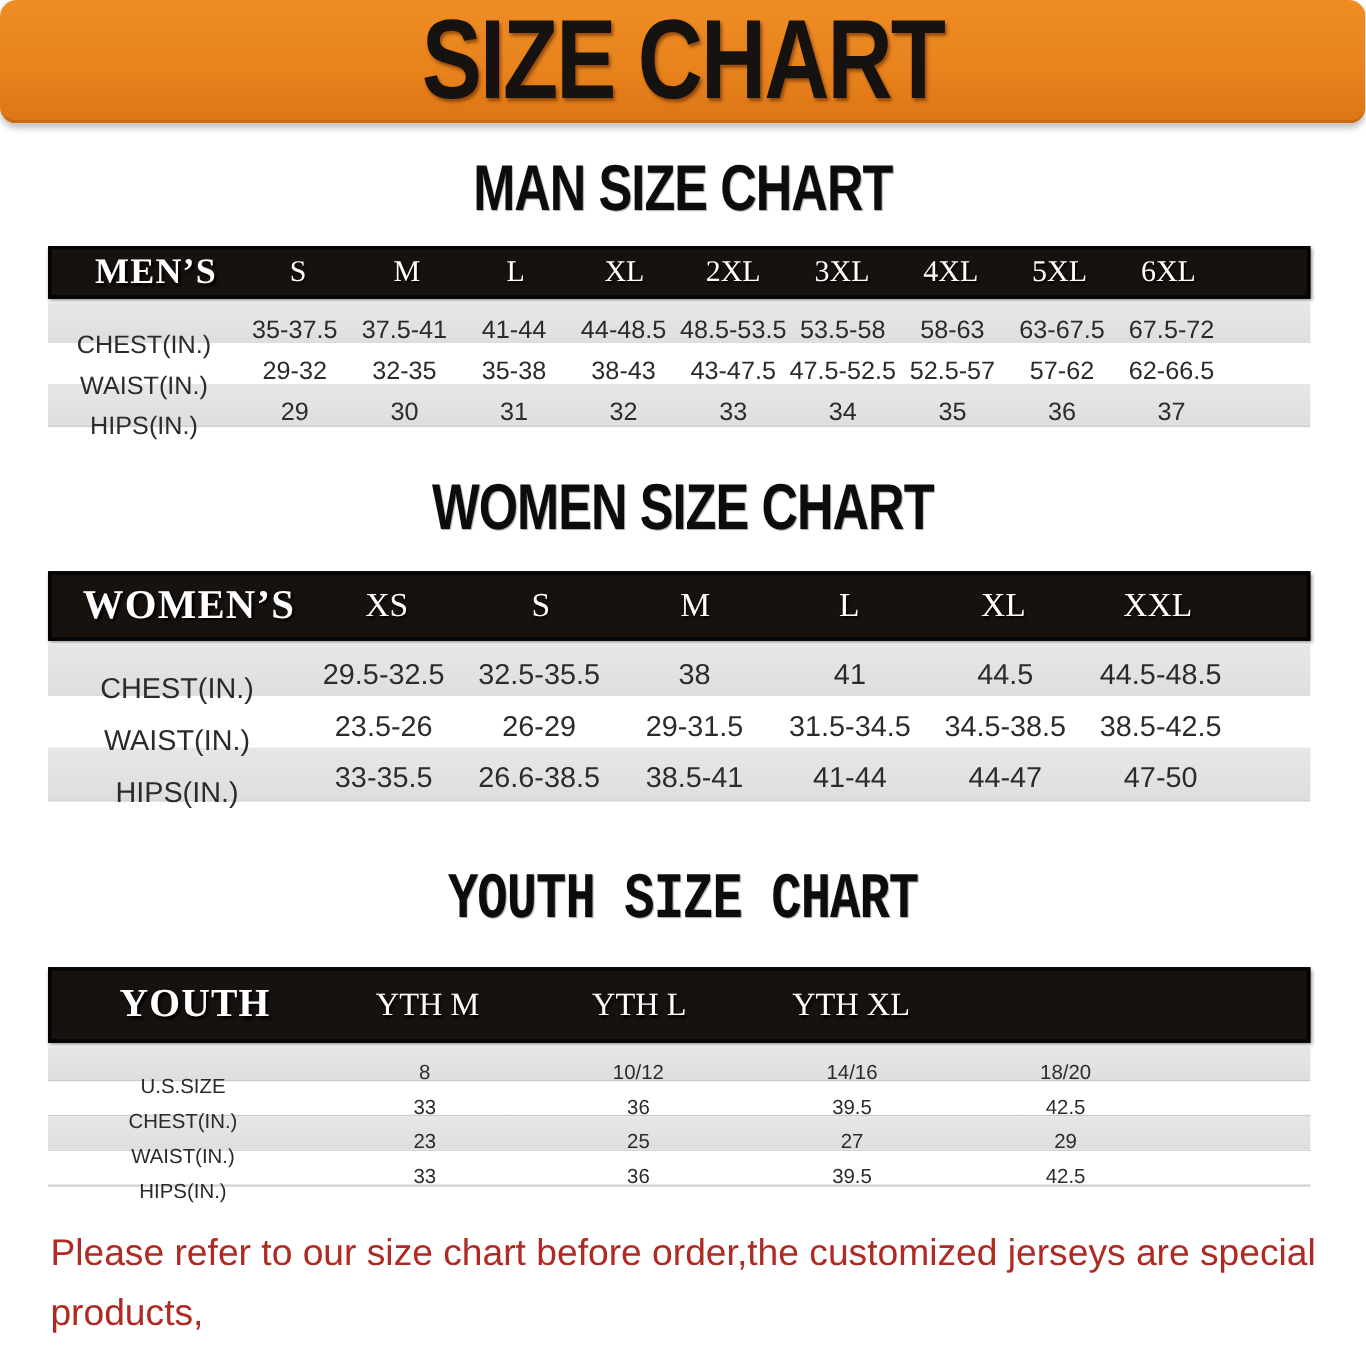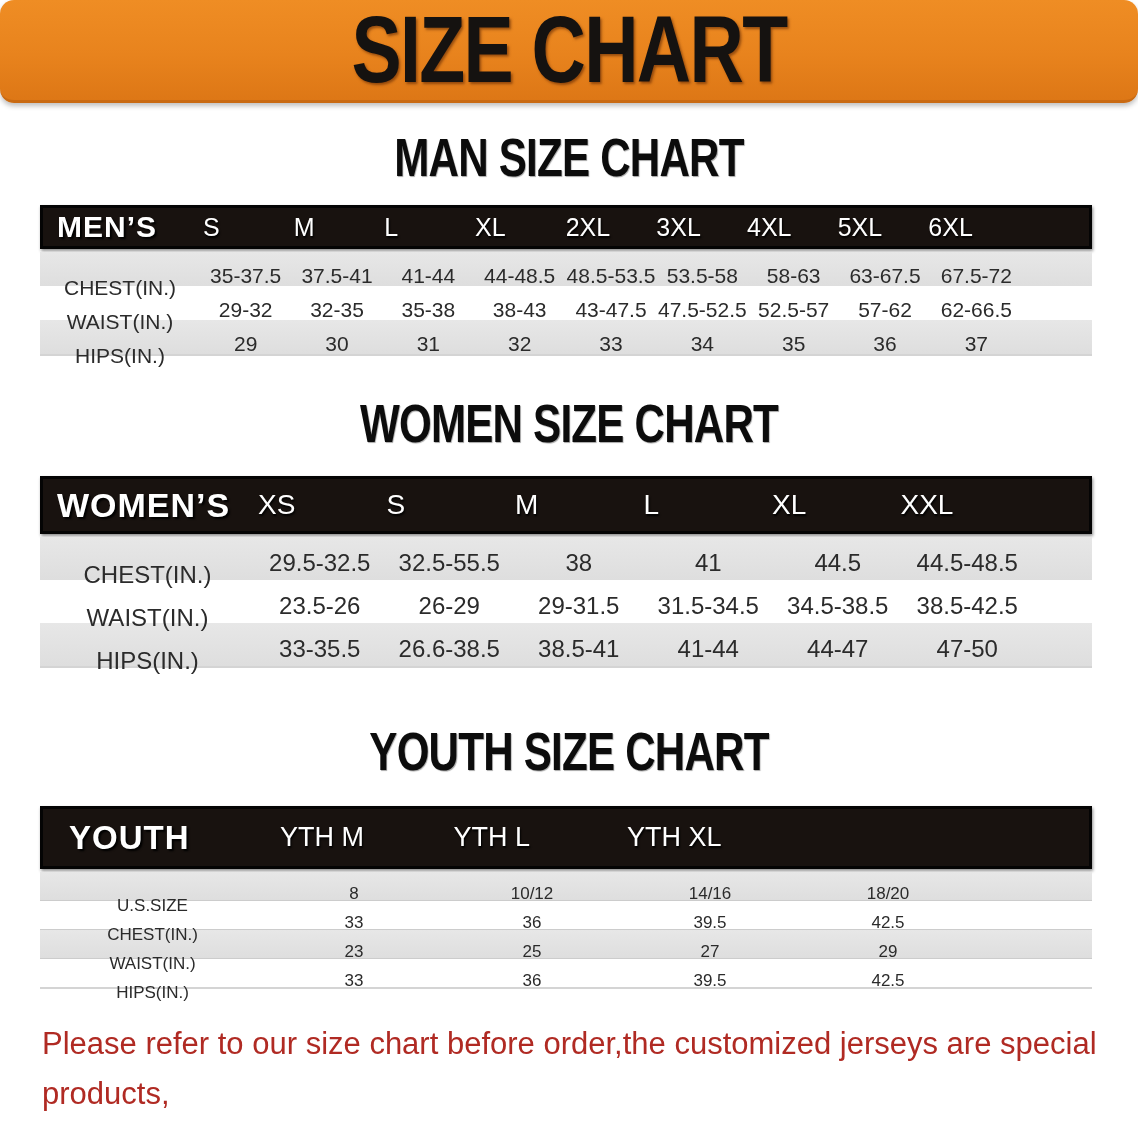--- a/index.html
+++ b/index.html
@@ -29,41 +29,41 @@
   
   .section-title{text-align:center;white-space:nowrap;}
   .section-title .condense{
     display:inline-block;transform:scaleX(0.78);
     font-size:54px;font-weight:bold;color:#0c0c0c;
     letter-spacing:-1px;line-height:1.0;
     text-shadow:1px 1px 1px rgba(0,0,0,0.35);
   }
   .title-man{margin-top:27px;}
   .title-women{margin-top:40px;}
-  .title-youth{margin-top:56px;}
+  .title-youth{margin-top:56px;font-family:Liberation Mono, monospace;}
   
   .size-table{width:1052px;margin-left:40px;}
   .tbl-man{margin-top:21px;}
   .tbl-women{margin-top:26px;}
   .tbl-youth{margin-top:28px;}
 
   .men-grid{display:grid;grid-template-columns:160px repeat(9,1fr) 70px;}
   .women-grid{display:grid;grid-template-columns:215px repeat(6,1fr) 60px;}
   .youth-grid{display:grid;grid-template-columns:225px repeat(4,1fr) 115px;}
 
   .thead{
     background:#18120f;
     border:3px solid #040404;
     color:#ffffff;align-items:center;
     box-shadow:1px 2px 3px rgba(0,0,0,0.45);
   }
-  .thead .cell{}
+  .thead .cell{text-align:center;font-family:Liberation Serif, serif;}
   .tbl-man  .thead{height:38px;}
   .tbl-women .thead{height:52px;}
-  .tbl-youth .thead{height:57px;padding-left:12px;}
+  .tbl-youth .thead{height:57px;}
 
   .corner{
     font-weight:bold;text-align:left;padding-left:14px;
     letter-spacing:1px;
     text-shadow:2px 2px 2px #000;
     white-space:nowrap;
   }
   .tbl-man  .corner{font-size:30px;}
   .tbl-women .corner{font-size:34px;}
   .tbl-youth .corner{font-size:33px;}
@@ -167,21 +167,21 @@
     <div class="cell size-label">S</div>
     <div class="cell size-label">M</div>
     <div class="cell size-label">L</div>
     <div class="cell size-label">XL</div>
     <div class="cell size-label">XXL</div>
     <div class="cell"></div>
   </div>
   <div class="trow gray first women-grid">
     <div class="cell rlabel">CHEST(IN.)</div>
     <div class="cell">29.5-32.5</div>
-    <div class="cell">32.5-55.5</div>
+    <div class="cell">32.5-35.5</div>
     <div class="cell">38</div>
     <div class="cell">41</div>
     <div class="cell">44.5</div>
     <div class="cell">44.5-48.5</div>
     <div class="cell"></div>
   </div>
   <div class="trow white women-grid">
     <div class="cell rlabel">WAIST(IN.)</div>
     <div class="cell">23.5-26</div>
     <div class="cell">26-29</div>

